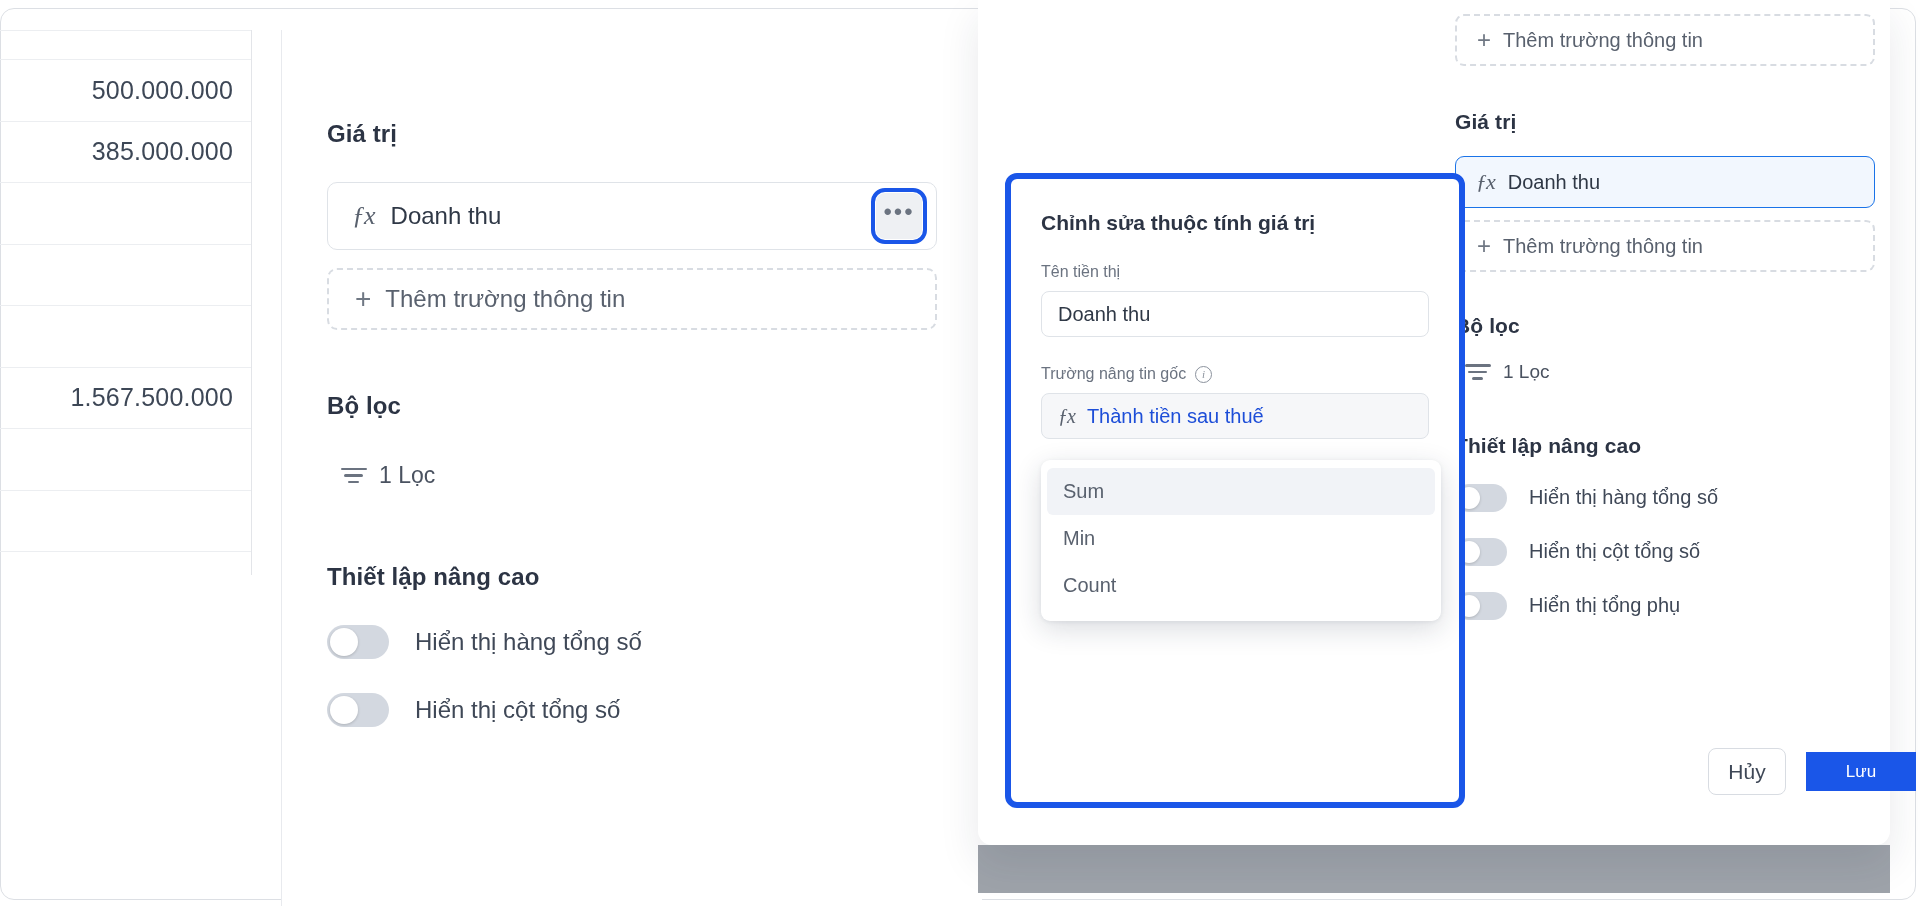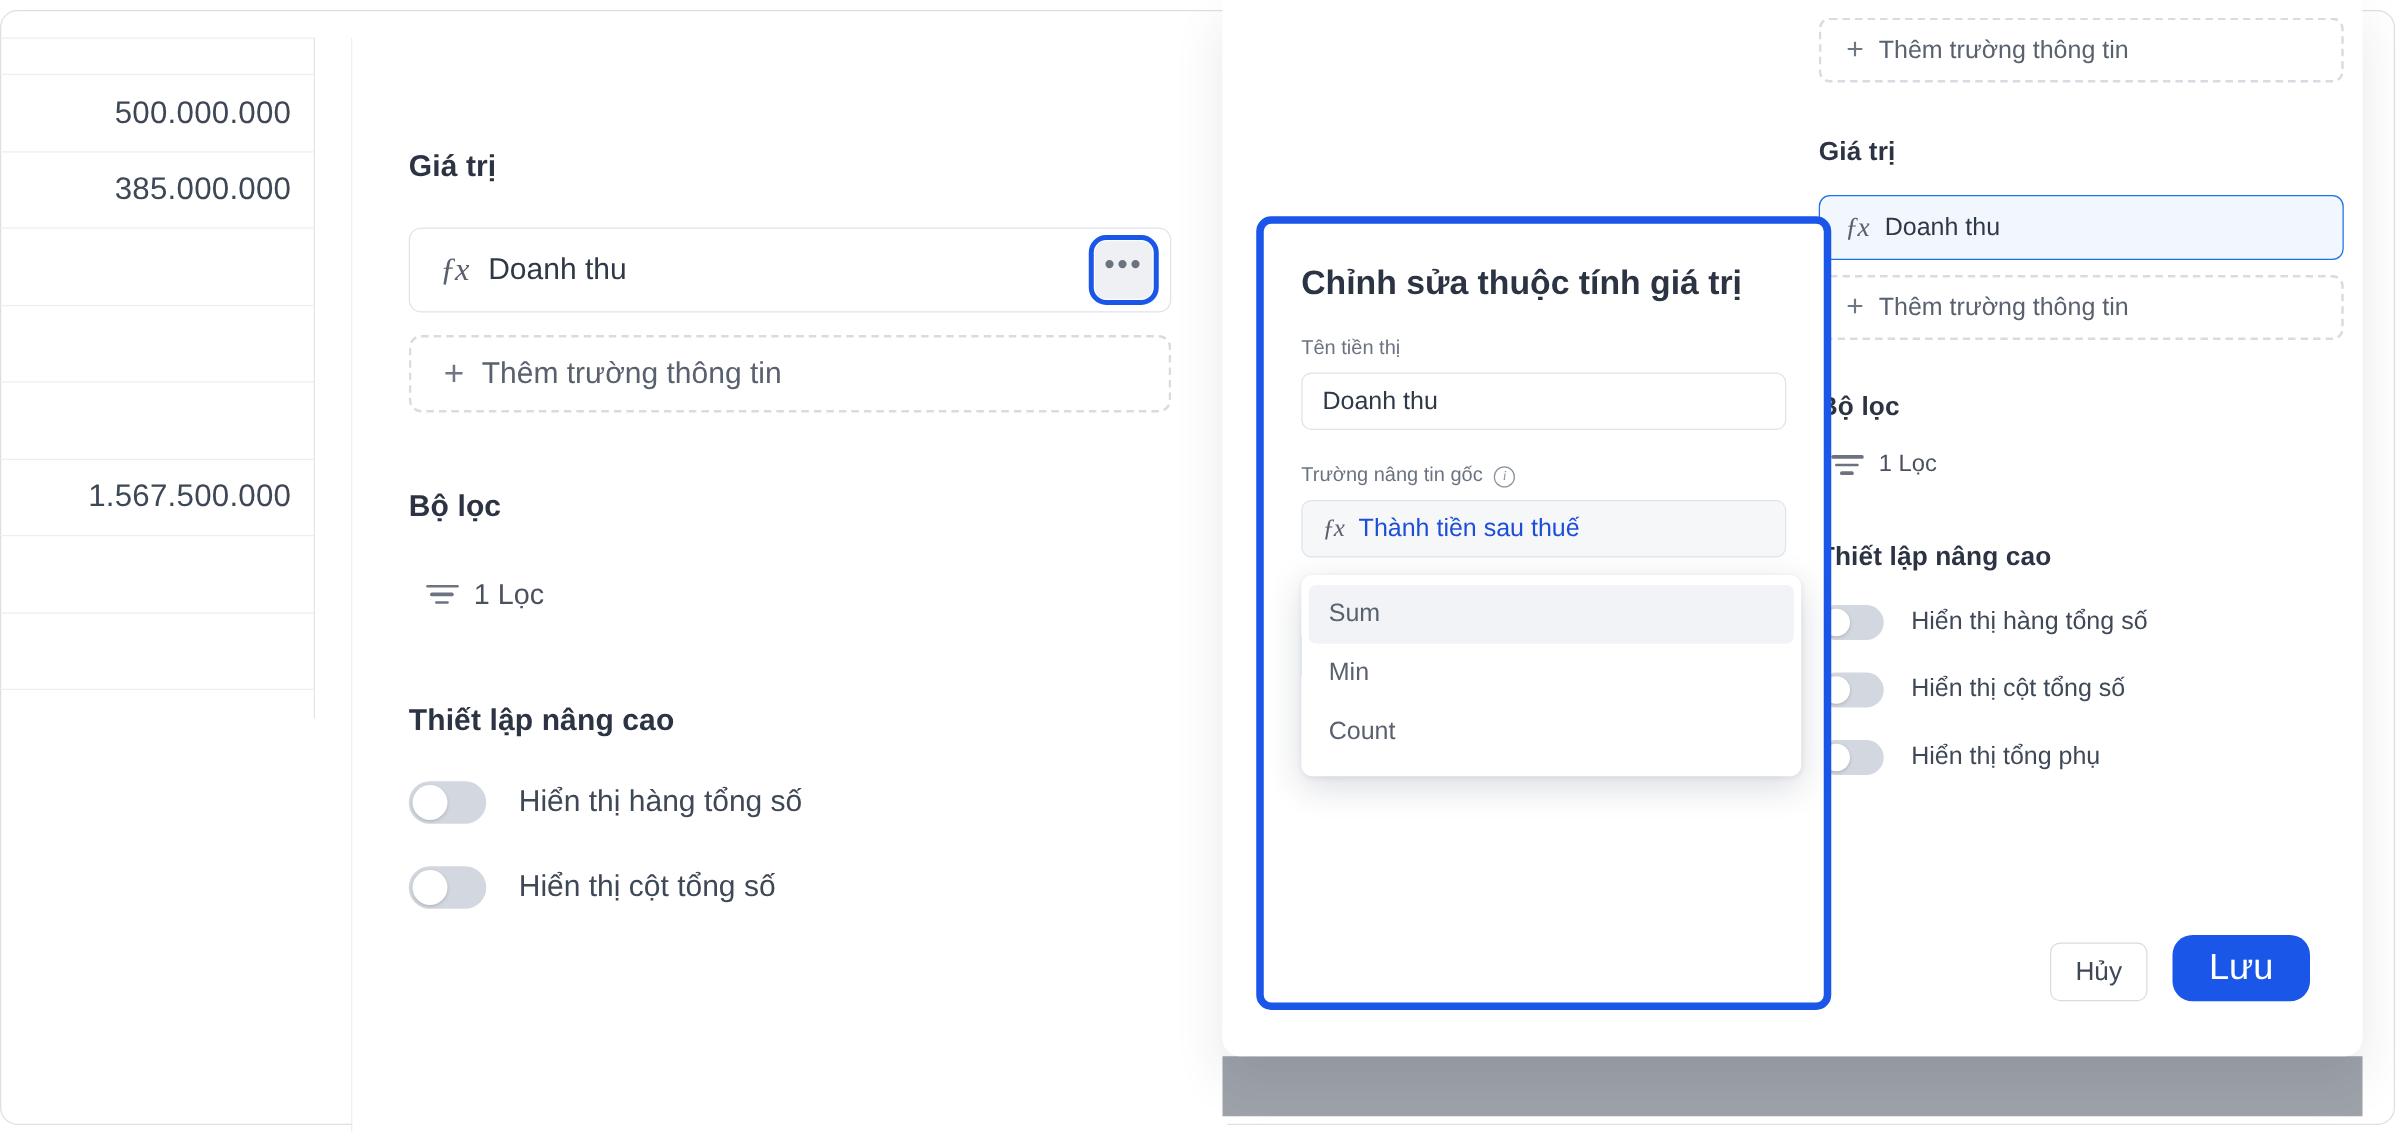--- a/index.html
+++ b/index.html
@@ -245,58 +245,58 @@
   .pr-filter-row { display:flex; align-items:center; padding-left: 10px; }
   .pr-filter-row .filter-text { font-size: 19px; }
   .pr-toggle-row { display:flex; align-items:center; margin-top: 26px; }
   .pr-toggle { width: 52px; height: 28px; border-radius: 18px; background: #d3d8e0; position: relative; flex:none; }
   .pr-toggle .knob { position:absolute; left:3px; top:3px; width:22px; height:22px; border-radius:50%; background:#fff; box-shadow: 0 1px 3px rgba(0,0,0,.18); }
   .pr-toggle-label { font-size: 20px; color: #3f4857; margin-left: 22px; }
 
   
   .footer-btns {
     position: absolute;
-    left: 1640px; top: 748px;
-    display: flex; align-items: flex-end; gap: 20px;
+    left: 1708px; top: 748px;
+    display: flex; align-items: center; gap: 20px;
     z-index: 22;
   }
   .btn-cancel {
     width: 78px; height: 47px;
     border: 1px solid #d8dce2;
     border-radius: 8px;
     background: #fff;
     color: #3f4857;
     font-size: 21px;
     display:flex; align-items:center; justify-content:center;
     font-family: "Liberation Sans", sans-serif;
   }
   .btn-save {
-    width: 110px; height: 53px;
+    width: 110px; height: 39px;
     border: none;
-    border-radius: 16px;
+    border-radius: 0;
     background: #1a56e8;
     color: #ffffff;
-    font-size: 29px;
+    font-size: 17px;
     display:flex; align-items:center; justify-content:center;
     font-family: "Liberation Sans", sans-serif;
   }
 
   
   .modal {
     position: absolute;
     left: 1005px; top: 173px;
     width: 460px; height: 635px;
     background: #ffffff;
     border: 6px solid #1a56e8;
     border-radius: 12px;
     z-index: 60;
   }
   .modal-inner { padding: 32px 30px 0 30px; position: relative; height: 100%; }
   .modal-title {
-    font-size: 27px; font-weight: bold; color: #2c3444;
+    font-size: 21px; font-weight: bold; color: #2c3444;
     margin-bottom: 28px;
   }
   .m-label { font-size: 16px; color: #6b7380; margin-bottom: 10px; display:flex; align-items:center; gap: 9px;}
   .info-i {
     width: 17px; height: 17px; border: 1.4px solid #8b929d; border-radius: 50%;
     display:inline-flex; align-items:center; justify-content:center;
     font-size: 11px; color:#8b929d; font-family: "Liberation Serif", serif; font-style: italic;
   }
   .m-input {
     height: 46px; border: 1px solid #dfe3e8; border-radius: 8px;

